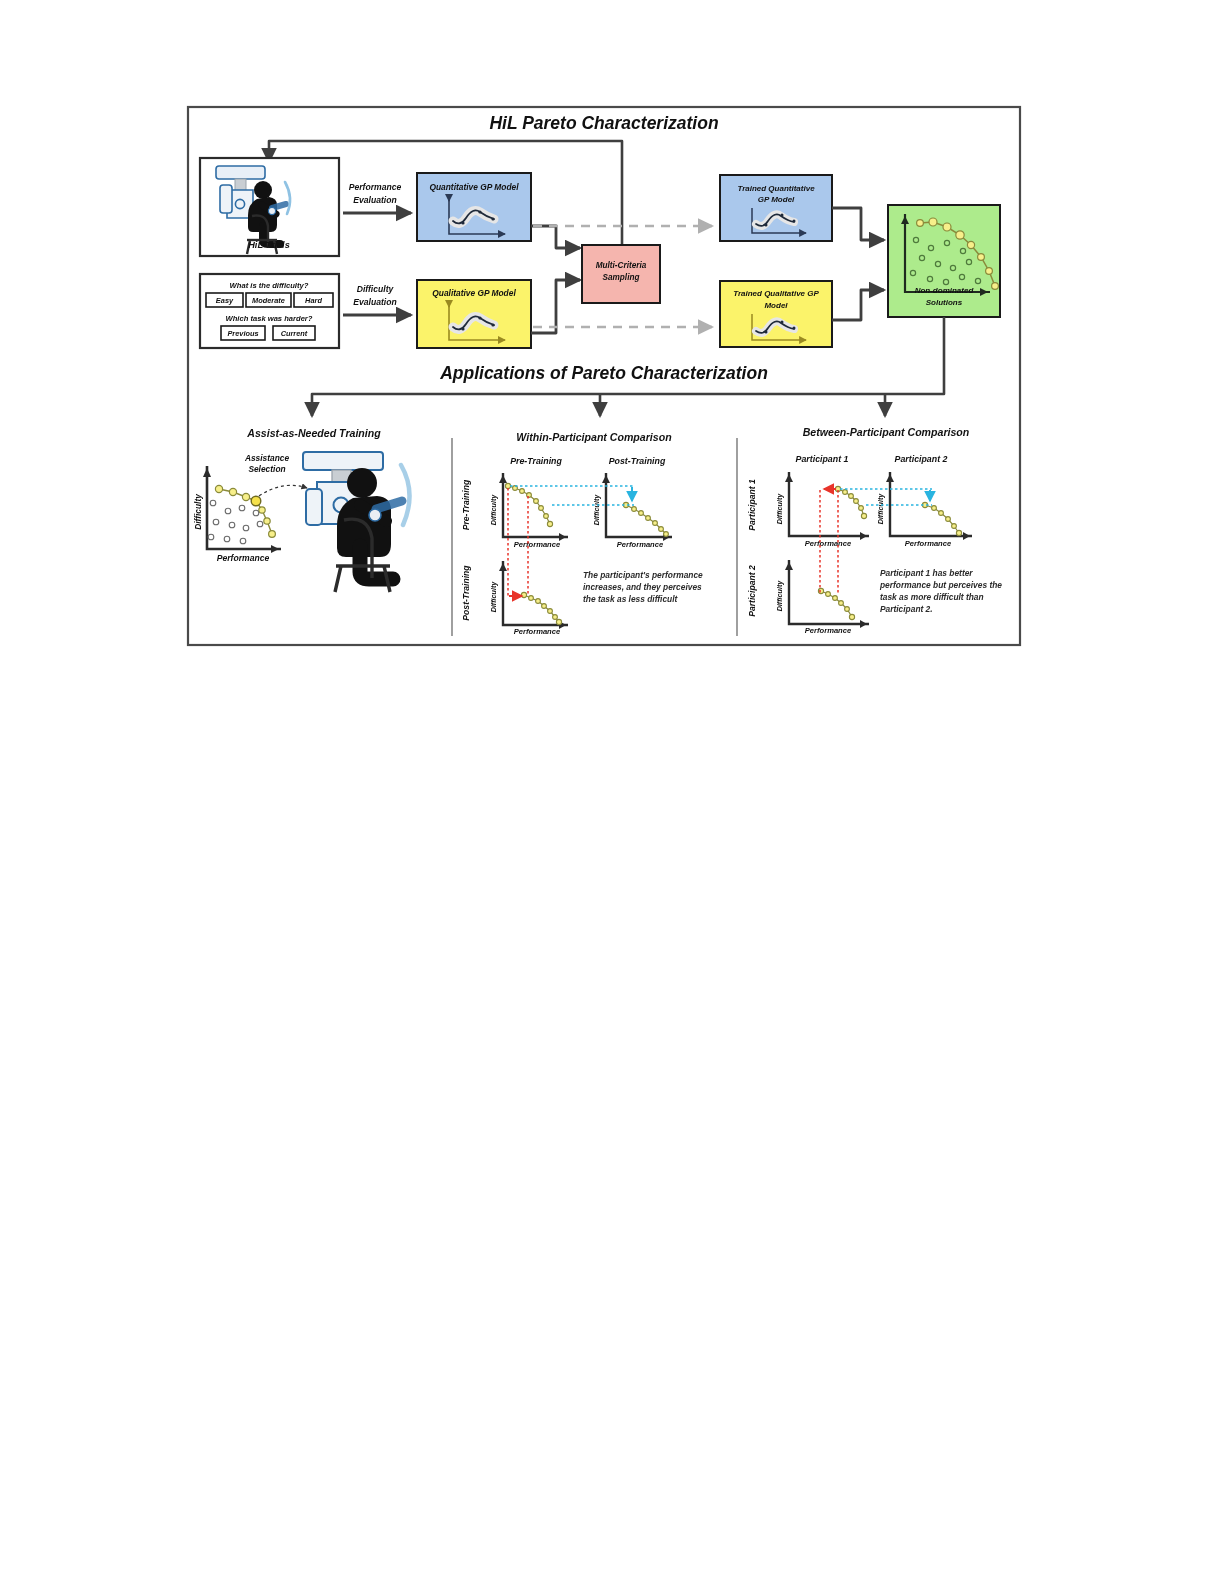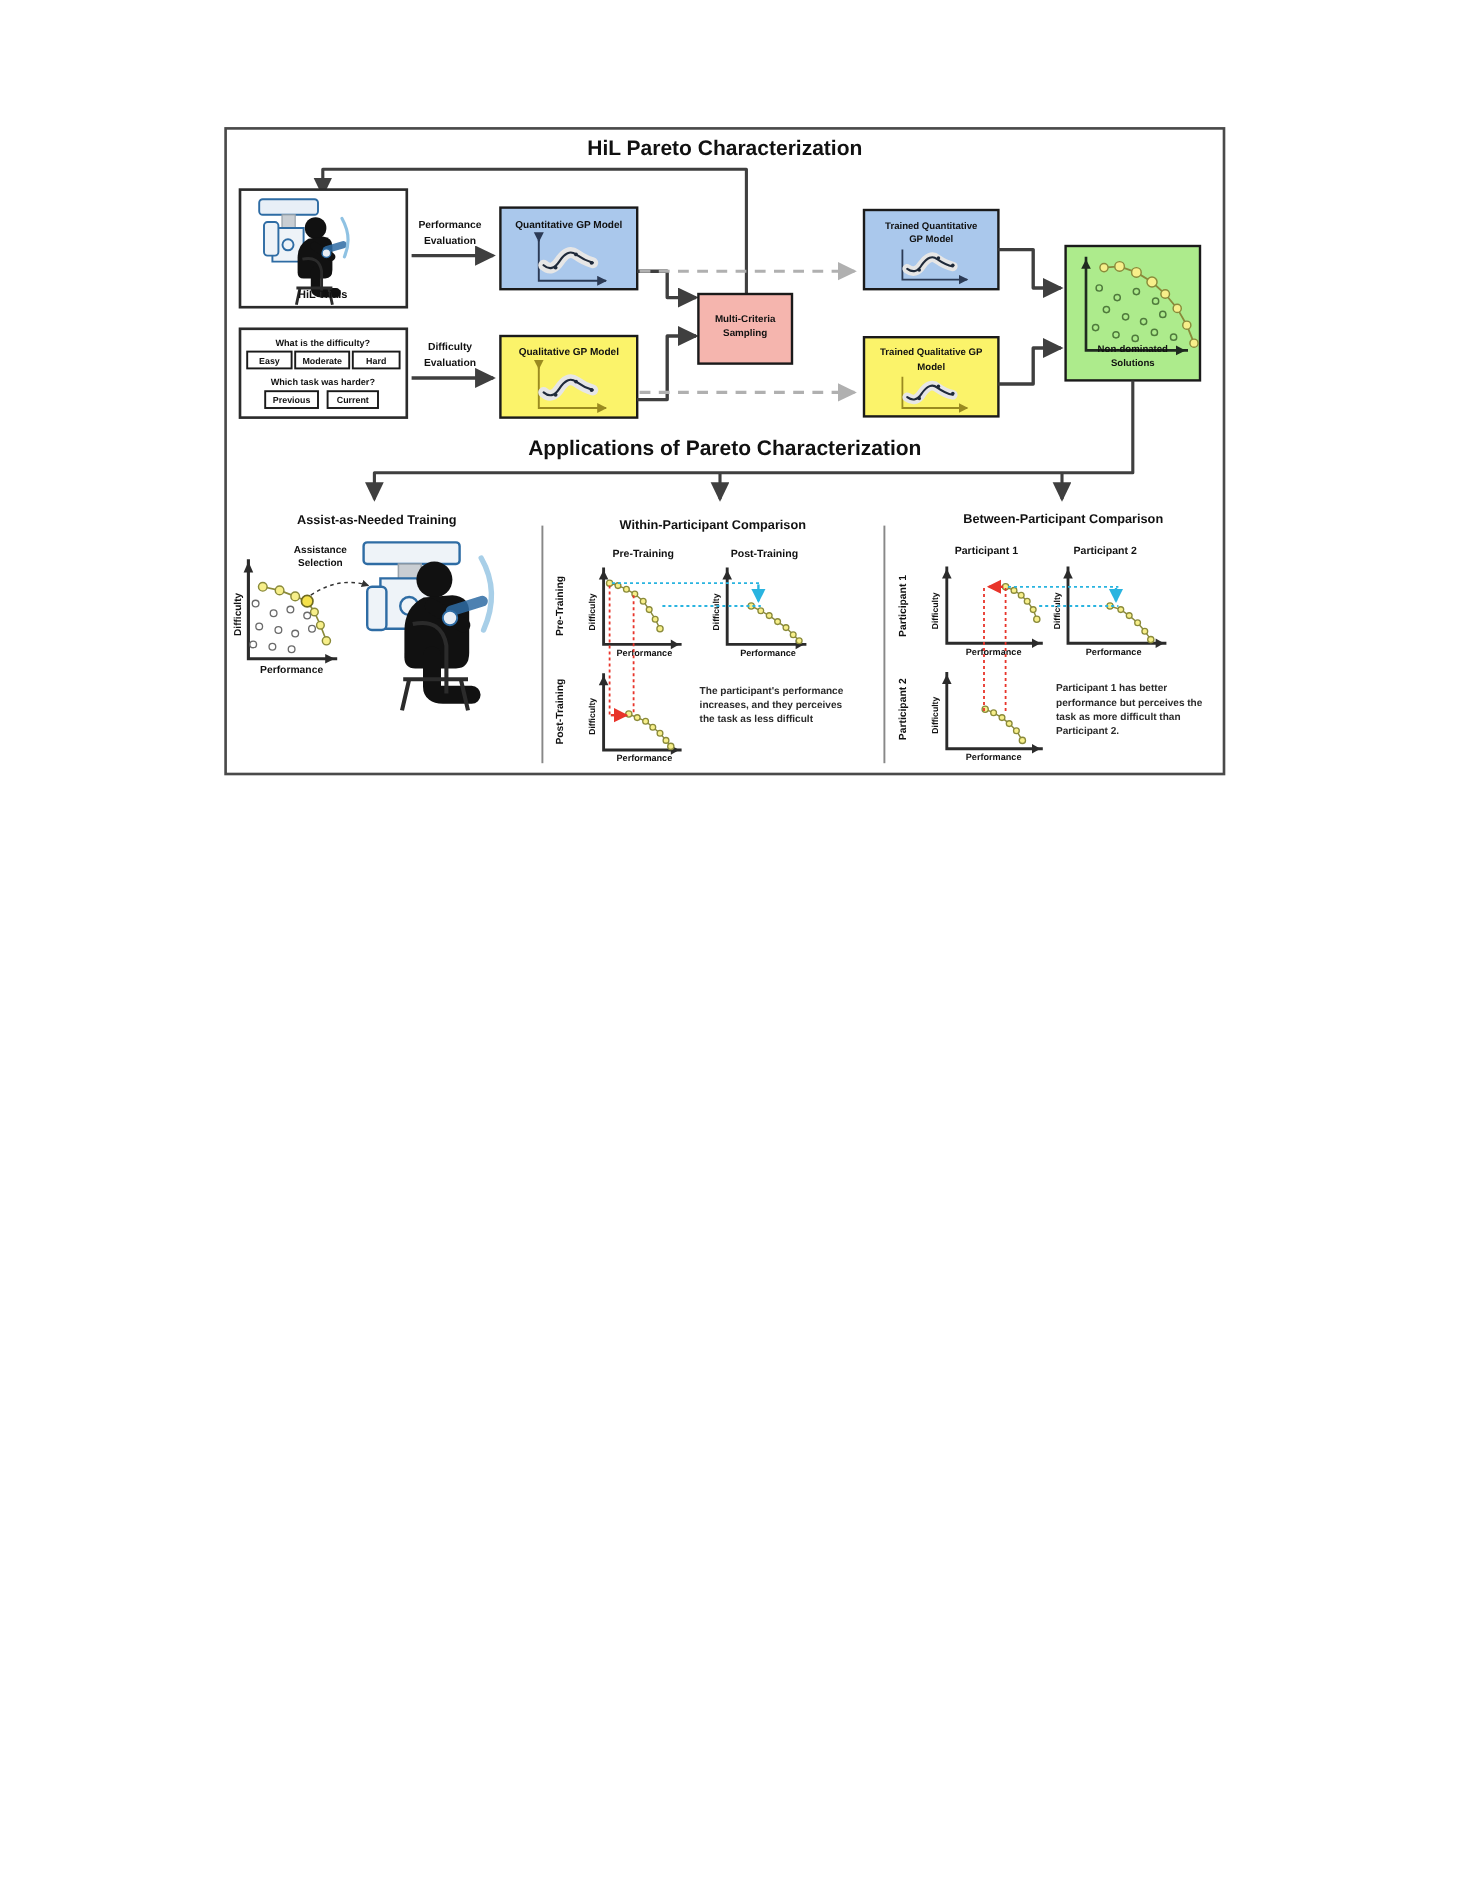--- a/index.html
+++ b/index.html
@@ -1,18 +1,18 @@
 <!DOCTYPE html>
 <html><head>
 <meta charset="utf-8">
 <title>HiL Pareto Characterization</title>
 <style>
   html,body{margin:0;padding:0;background:#ffffff;}
   body{width:1225px;height:1585px;font-family:"Liberation Sans",sans-serif;color:#1a1a1a;}
-  #figure{position:absolute;left:0;top:0;width:1225px;height:1585px;}
+  #figure{position:absolute;left:0;top:0;width:1225px;height:1585px;font-style:italic;}
   svg{display:block;}
   .ttl{font-weight:bold;}
 </style>
 </head>
 <body>
 
 <div id="figure">
 
 <svg width="1225" height="1585" viewBox="0 0 1225 1585">
   <defs>

